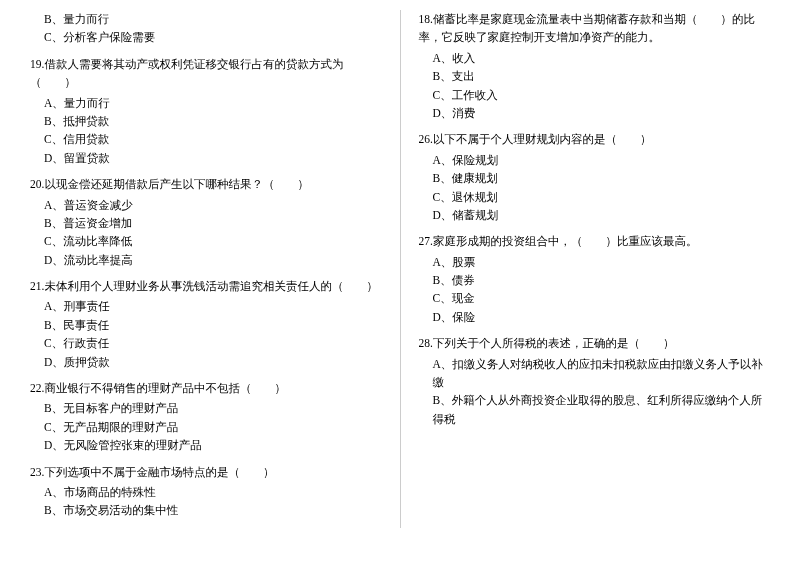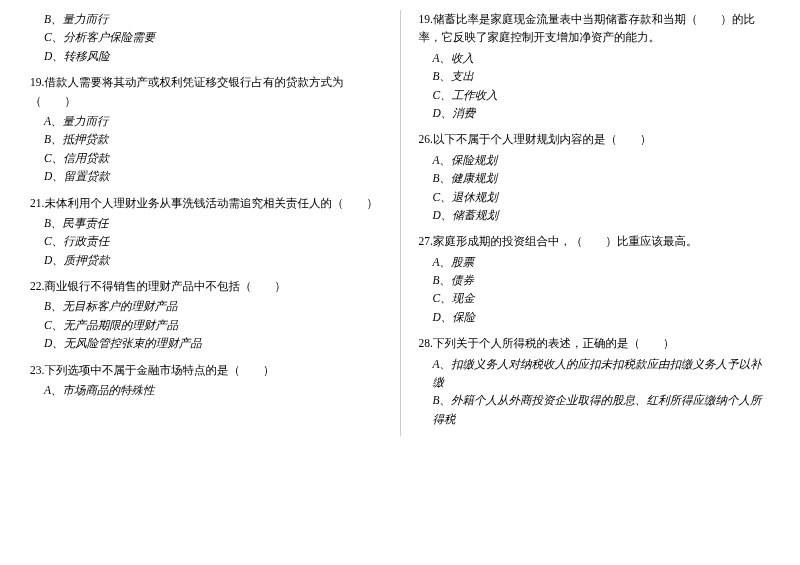--- a/index.html
+++ b/index.html
@@ -34,69 +34,76 @@
     }
     .question-title {
       font-size: 11.5px;
       line-height: 1.6;
       margin-bottom: 2px;
     }
     .option {
       font-size: 11.5px;
       line-height: 1.6;
       padding-left: 14px;
-      font-style: italic;
     }
     .divider {
       width: 1px;
       background: #ccc;
       margin: 0 8px;
     }
   </style>
 </head>
 <body>
 
 <div class="page-content">
 
   <div class="column" id="left-col">
       <div class="question-block">
         <div class="option">B、量力而行</div>
         <div class="option">C、分析客户保险需要</div>
-        <div class="option">D、转移风险</div>
       </div>
       <div class="question-block">
         <div class="question-title">19.借款人需要将其动产或权利凭证移交银行占有的贷款方式为（　　）</div>
         <div class="option">A、量力而行</div>
         <div class="option">B、抵押贷款</div>
         <div class="option">C、信用贷款</div>
         <div class="option">D、留置贷款</div>
       </div>
       <div class="question-block">
+        <div class="question-title">20.以现金偿还延期借款后产生以下哪种结果？（　　）</div>
+        <div class="option">A、普运资金减少</div>
+        <div class="option">B、普运资金增加</div>
+        <div class="option">C、流动比率降低</div>
+        <div class="option">D、流动比率提高</div>
+      </div>
+      <div class="question-block">
         <div class="question-title">21.未体利用个人理财业务从事洗钱活动需追究相关责任人的（　　）</div>
+        <div class="option">A、刑事责任</div>
         <div class="option">B、民事责任</div>
         <div class="option">C、行政责任</div>
         <div class="option">D、质押贷款</div>
       </div>
       <div class="question-block">
         <div class="question-title">22.商业银行不得销售的理财产品中不包括（　　）</div>
         <div class="option">B、无目标客户的理财产品</div>
         <div class="option">C、无产品期限的理财产品</div>
         <div class="option">D、无风险管控张束的理财产品</div>
       </div>
       <div class="question-block">
         <div class="question-title">23.下列选项中不属于金融市场特点的是（　　）</div>
         <div class="option">A、市场商品的特殊性</div>
+        <div class="option">B、市场交易活动的集中性</div>
       </div>
     </div>
 
   <div class="divider"></div>
 
   <div class="column" id="right-col">
       <div class="question-block">
-        <div class="question-title">19.储蓄比率是家庭现金流量表中当期储蓄存款和当期（　　）的比率，它反映了家庭控制开支增加净资产的能力。</div>
+        <div class="question-title">18.储蓄比率是家庭现金流量表中当期储蓄存款和当期（　　）的比率，它反映了家庭控制开支增加净资产的能力。</div>
         <div class="option">A、收入</div>
         <div class="option">B、支出</div>
         <div class="option">C、工作收入</div>
         <div class="option">D、消费</div>
       </div>
       <div class="question-block">
         <div class="question-title">26.以下不属于个人理财规划内容的是（　　）</div>
         <div class="option">A、保险规划</div>
         <div class="option">B、健康规划</div>
         <div class="option">C、退休规划</div>

